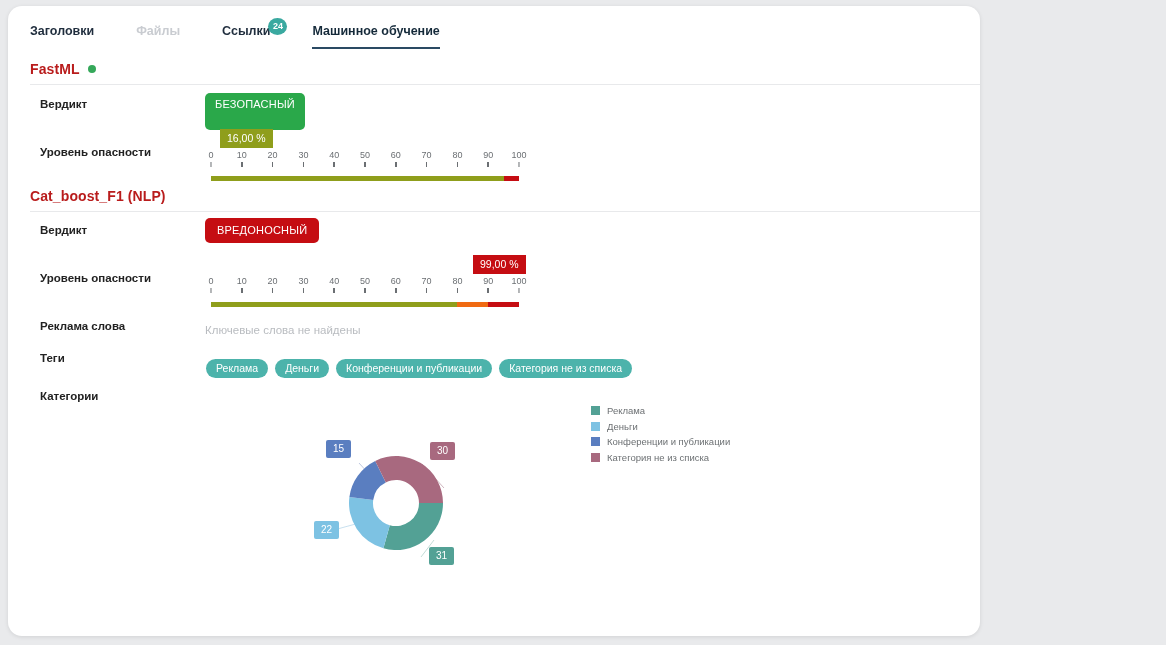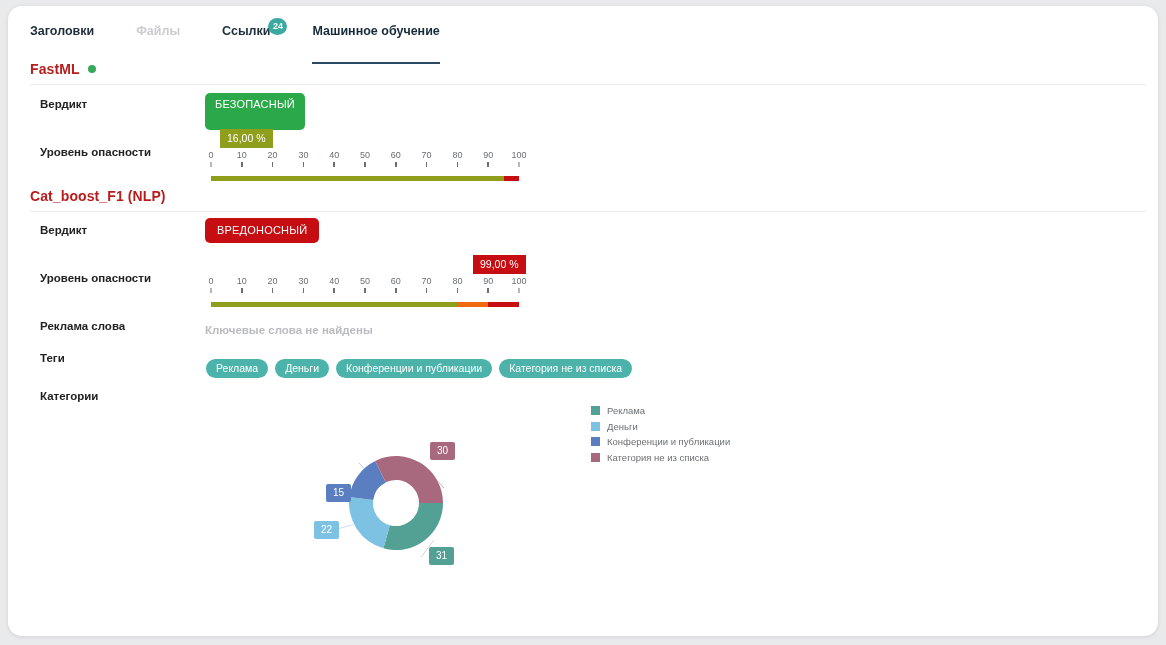--- a/index.html
+++ b/index.html
@@ -5,21 +5,21 @@
   html, body {
     margin: 0; padding: 0;
     width: 1166px; height: 645px;
     background: #e9eaec;
     font-family: "Liberation Sans", sans-serif;
     overflow: hidden;
   }
   .page {
     position: absolute;
     left: 8px; top: 6px;
-    width: 1150px; height: 630px;
+    width: 972px; height: 630px;
     background: #ffffff;
     border-radius: 14px;
     box-shadow: 0 1px 4px rgba(0,0,0,0.10);
     overflow: hidden;
   }
 
   
   .tabs {
     position: absolute;
     left: 22px; top: 18px;
@@ -34,21 +34,21 @@
     color: #1f2d3d;
     padding: 0 0 9px 0;
     margin-right: 42px;
     white-space: nowrap;
     cursor: pointer;
   }
   .tab.muted { color: #c9ccd1; font-weight: bold; }
   .tab.active {
     color: #152a3a;
     border-bottom: 2px solid #2a4a63;
-    padding-bottom: 24px;
+    padding-bottom: 9px;
     margin-right: 0;
   }
   .tab .badge {
     position: absolute;
     right: -17px; top: -6px;
     min-width: 17px; height: 17px;
     border-radius: 50%;
     background: #3aa9a0;
     color: #fff;
     font-size: 9px;
@@ -131,21 +131,20 @@
     padding: 3px 7px 4px 7px;
     white-space: nowrap;
     z-index: 5;
   }
 
   
   .keywords-empty {
     position: absolute;
     font-size: 11.5px;
     color: #b9bcc0;
-    font-weight: bold;
   }
 
   
   .tags {
     position: absolute;
     display: flex;
     gap: 7px;
   }
   .tag {
     background: #4cb3ab;
@@ -319,18 +318,18 @@
 
         <path fill="#7dc2e3" d="M -12.6 45.3 A 47 47 0 0 1 -46.6 -6.1 L -22.8 -3.0 A 23 23 0 0 0 -6.2 22.2 Z"></path>
 
         <path fill="#5a7ec0" d="M -46.6 -6.1 A 47 47 0 0 1 -20.8 -42.1 L -10.2 -20.6 A 23 23 0 0 0 -22.8 -3.0 Z"></path>
 
         <path fill="#a8697f" d="M -20.8 -42.1 A 47 47 0 0 1 47 0 L 23 0 A 23 23 0 0 0 -10.2 -20.6 Z"></path>
       </g>
     </svg>
 
     <div class="dlabel" style="left:172px; top:16px; background:#a8697f;">30</div>
-    <div class="dlabel" style="left:68px; top:14px; background:#5a7ec0;margin-top:44px;">15</div>
+    <div class="dlabel" style="left:68px; top:14px; background:#5a7ec0;">15</div>
     <div class="dlabel" style="left:56px; top:95px; background:#7dc2e3;">22</div>
     <div class="dlabel" style="left:171px; top:121px; background:#53a195;">31</div>
   </div>
 
 </div>
 
 </body></html>

